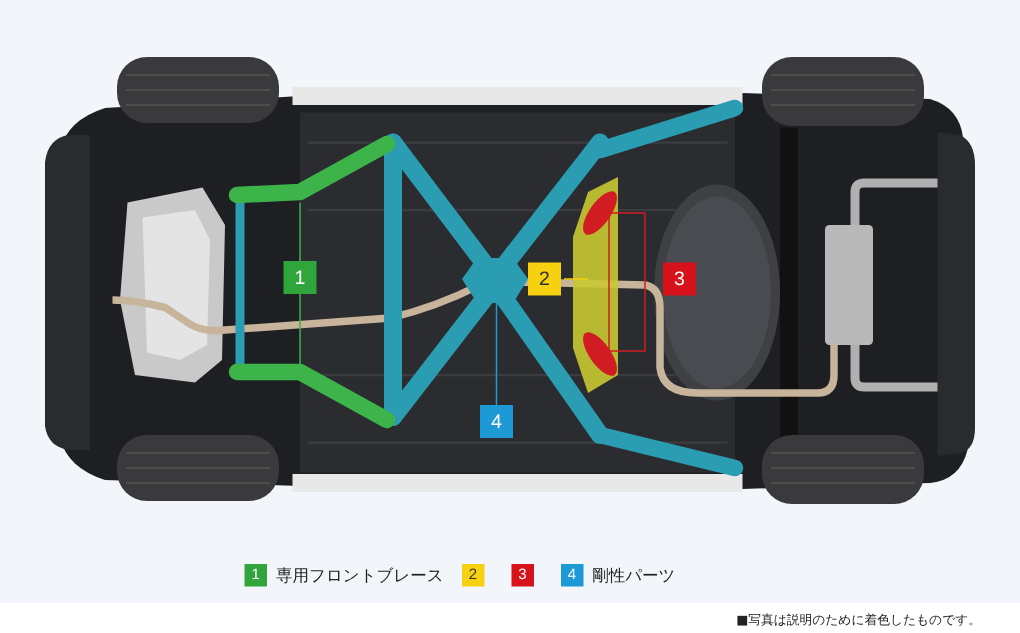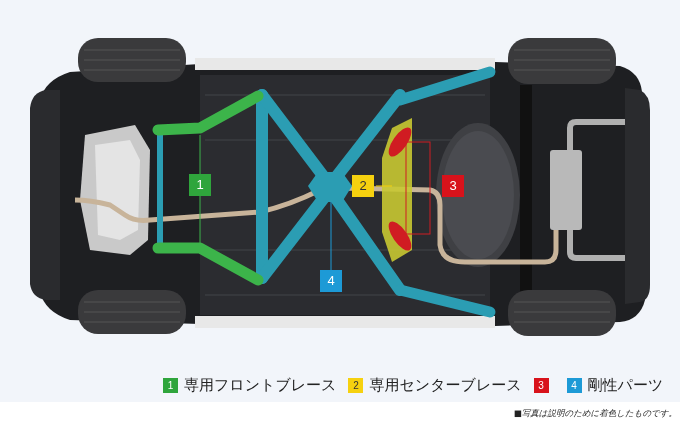--- a/index.html
+++ b/index.html
@@ -4,22 +4,22 @@
 <style>
   html, body { margin:0; padding:0; }
   body { width:680px; height:422px; overflow:hidden; background:#ffffff; font-family:"DejaVu Sans", sans-serif; }
   .stage { position:relative; width:680px; height:402px; background:#f2f5fa; overflow:hidden; }
   .stage svg { position:absolute; left:0; top:0; }
   .legend { position:absolute; top:376px; left:163px; display:flex; align-items:center; gap:0; }
   .legend-item { display:flex; align-items:center; margin-right:12px; }
   .legend-item:last-child { margin-right:0; }
   .badge { width:15px; height:15px; color:#fff; font-size:10px; line-height:15px; text-align:center; margin-right:6px; font-family:"Liberation Sans", sans-serif; }
   .badge.yellow { color:#333; }
-  .legend-label { font-size:15px; color:#222; white-space:nowrap; }
-  .note { position:absolute; top:408px; right:3px; font-size:8.5px; color:#222; white-space:nowrap;font-style:italic; }
+  .legend-label { font-size:11px; color:#222; white-space:nowrap; }
+  .note { position:absolute; top:408px; right:26px; font-size:8.5px; color:#222; white-space:nowrap; }
   .tag { position:absolute; width:22px; height:22px; text-align:center; line-height:22px; font-size:13px; font-family:"Liberation Sans", sans-serif; }
 </style>
 </head>
 <body>
 
 <div class="stage">
   <svg width="680" height="402" viewBox="0 0 680 402">
 
     <g>
       <path d="M40,100 Q45,80 70,72 L200,64 L495,62 L620,66 Q640,72 642,92 L645,300 Q640,320 620,322 L495,326 L200,324 L70,320 Q45,312 40,292 Z" fill="#1e1f22"></path>
@@ -110,21 +110,20 @@
   <div class="tag" style="left:442px;top:175px;background:#d8121b;color:#fff;">3</div>
   <div class="tag" style="left:320px;top:270px;background:#1d9ad6;color:#fff;">4</div>
 
   <div class="legend">
     <div class="legend-item">
       <span class="badge" style="background:#2fa53c">1</span>
       <span class="legend-label">専用フロントブレース</span>
     </div>
     <div class="legend-item">
       <span class="badge yellow" style="background:#f6d10f">2</span>
-      <span class="legend-label">専用センターブレース</span>
     </div>
     <div class="legend-item">
       <span class="badge" style="background:#d8121b">3</span>
     </div>
     <div class="legend-item">
       <span class="badge" style="background:#1d9ad6">4</span>
       <span class="legend-label">剛性パーツ</span>
     </div>
   </div>
 </div>

